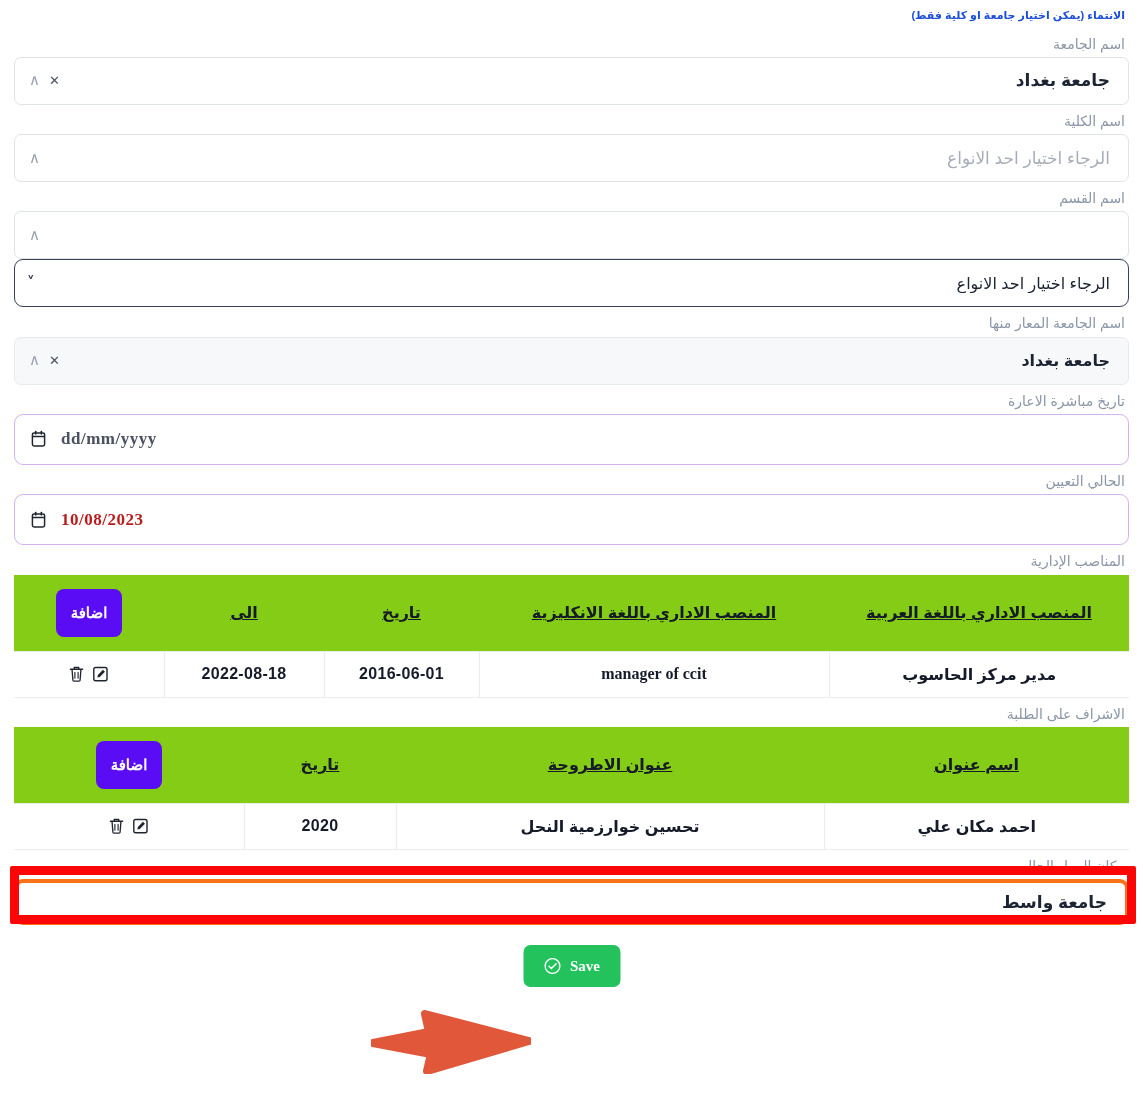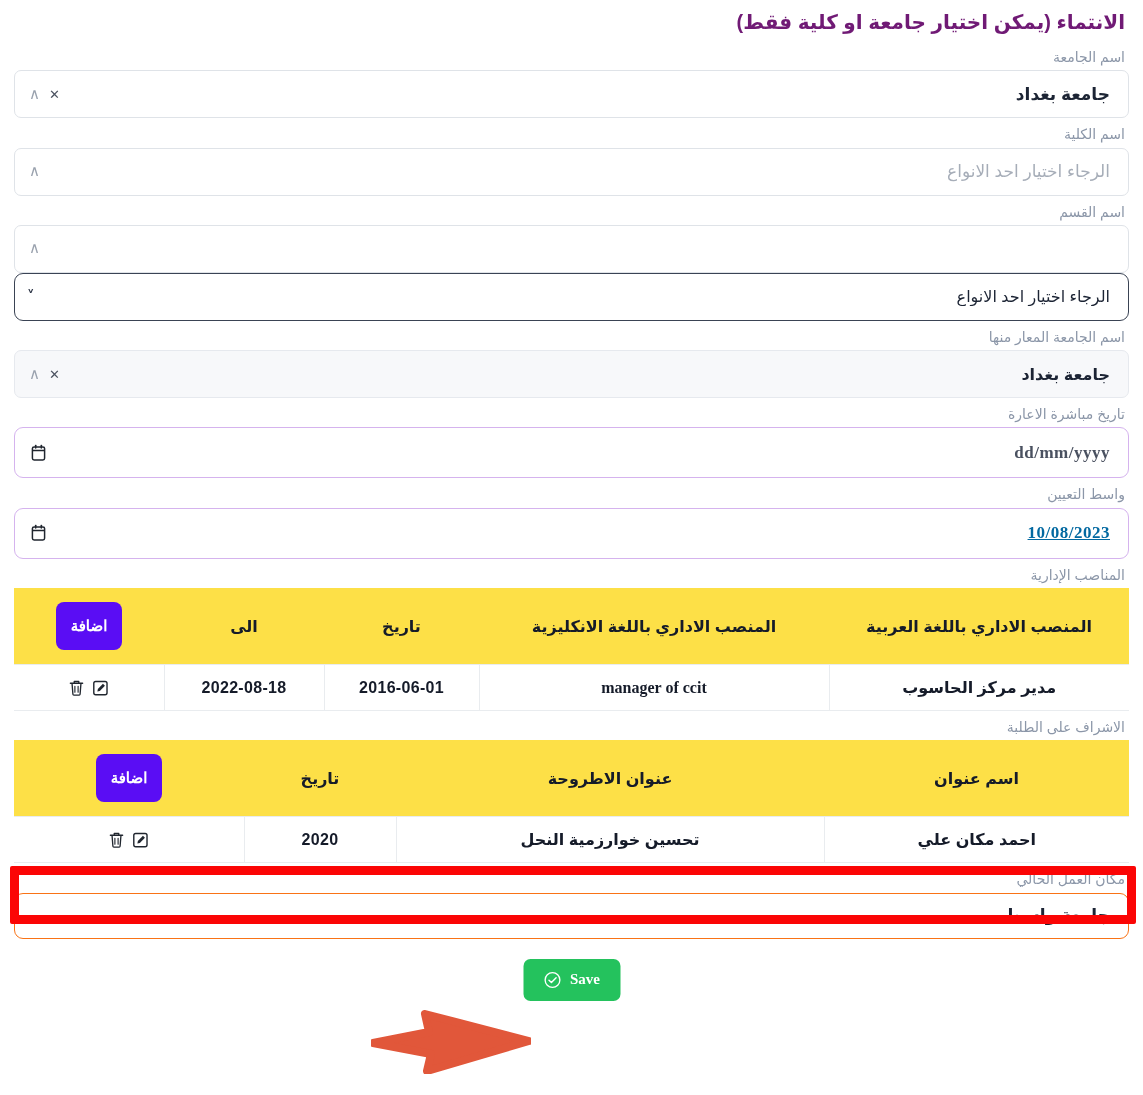--- a/index.html
+++ b/index.html
@@ -20,23 +20,23 @@
   }
 
   .page {
     width: 1143px;
     padding: 0 10px;
     position: relative;
   }
 
   
   .section-title {
-    font-size: 20px;
-    font-weight: bold;
-    color: #701a75;
+    font-size: 11px;
+    font-weight: bold;
+    color: #1d4ed8;
     text-align: right;
     padding: 7px 8px 4px 0;
     line-height: 1.5;
   }
   .field-label {
     font-size: 14px;
     color: #8b96a8;
     text-align: right;
     padding: 6px 8px 3px 0;
     line-height: 1.45;
@@ -64,21 +64,21 @@
   .control.select-native {
     border: 1px solid #3a4354;
     border-radius: 9px;
   }
   .control.date-field {
     border: 1px solid #d5b3ee;
     border-radius: 9px;
     height: 51px;
   }
   .control.text-field {
-    border: 1px solid #f97316;
+    border: 4px solid #f97316;
     border-radius: 9px;
     height: 46px;
   }
 
   .control .value {
     flex: 1 1 auto;
     text-align: right;
     font-size: 17px;
     font-weight: bold;
     color: #1c2434;
@@ -87,23 +87,24 @@
   }
   .control .value.placeholder {
     color: #a6adb8;
     font-weight: normal;
   }
   .control .value.mono {
     font-family: "Liberation Serif", "DejaVu Serif", serif;
     font-weight: bold;
     letter-spacing: 0.5px;
     direction: ltr;
-    text-align: right;
-  }
-  .control .value.mono.filled { color: #0369a1; text-decoration: underline; }
+    text-align: left;
+    margin-left: 28px;
+  }
+  .control .value.mono.filled { color: #b91c1c; }
   .control .value.mono.empty  { color: #4a5160; }
 
   
   .adorn-left {
     position: absolute;
     left: 14px;
     top: 0;
     height: 100%;
     display: flex;
     align-items: center;
@@ -152,22 +153,23 @@
     border-collapse: collapse;
     table-layout: fixed;
   }
   table.grid th {
     font-size: 16px;
     font-weight: bold;
     color: #151b29;
     text-align: center;
     padding: 14px 10px;
     border: none;
-    background: #fde047;
+    background: #84cc16;
     vertical-align: middle;
+    text-decoration: underline;
   }
   table.grid td {
     font-size: 16px;
     font-weight: bold;
     color: #151b29;
     text-align: center;
     padding: 13px 10px;
     border-top: 1px solid #e9ecef;
     border-bottom: 1px solid #e9ecef;
     border-left: 1px solid #e9ecef;
@@ -307,21 +309,21 @@
   <div class="control date-field">
     <span class="value mono empty">dd/mm/yyyy</span>
     <svg class="icon-calendar" viewBox="0 0 16 18">
       <rect x="1.5" y="2.5" width="13" height="14" rx="1.8" fill="none" stroke="#20262f" stroke-width="1.6"></rect>
       <line x1="1.5" y1="6.2" x2="14.5" y2="6.2" stroke="#20262f" stroke-width="1.6"></line>
       <line x1="5" y1="0.8" x2="5" y2="3.6" stroke="#20262f" stroke-width="1.6" stroke-linecap="round"></line>
       <line x1="11" y1="0.8" x2="11" y2="3.6" stroke="#20262f" stroke-width="1.6" stroke-linecap="round"></line>
     </svg>
   </div>
 
-  <div class="field-label">واسط التعيين</div>
+  <div class="field-label">الحالي التعيين</div>
   <div class="control date-field">
     <span class="value mono filled">10/08/2023</span>
     <svg class="icon-calendar" viewBox="0 0 16 18">
       <rect x="1.5" y="2.5" width="13" height="14" rx="1.8" fill="none" stroke="#20262f" stroke-width="1.6"></rect>
       <line x1="1.5" y1="6.2" x2="14.5" y2="6.2" stroke="#20262f" stroke-width="1.6"></line>
       <line x1="5" y1="0.8" x2="5" y2="3.6" stroke="#20262f" stroke-width="1.6" stroke-linecap="round"></line>
       <line x1="11" y1="0.8" x2="11" y2="3.6" stroke="#20262f" stroke-width="1.6" stroke-linecap="round"></line>
     </svg>
   </div>
 

